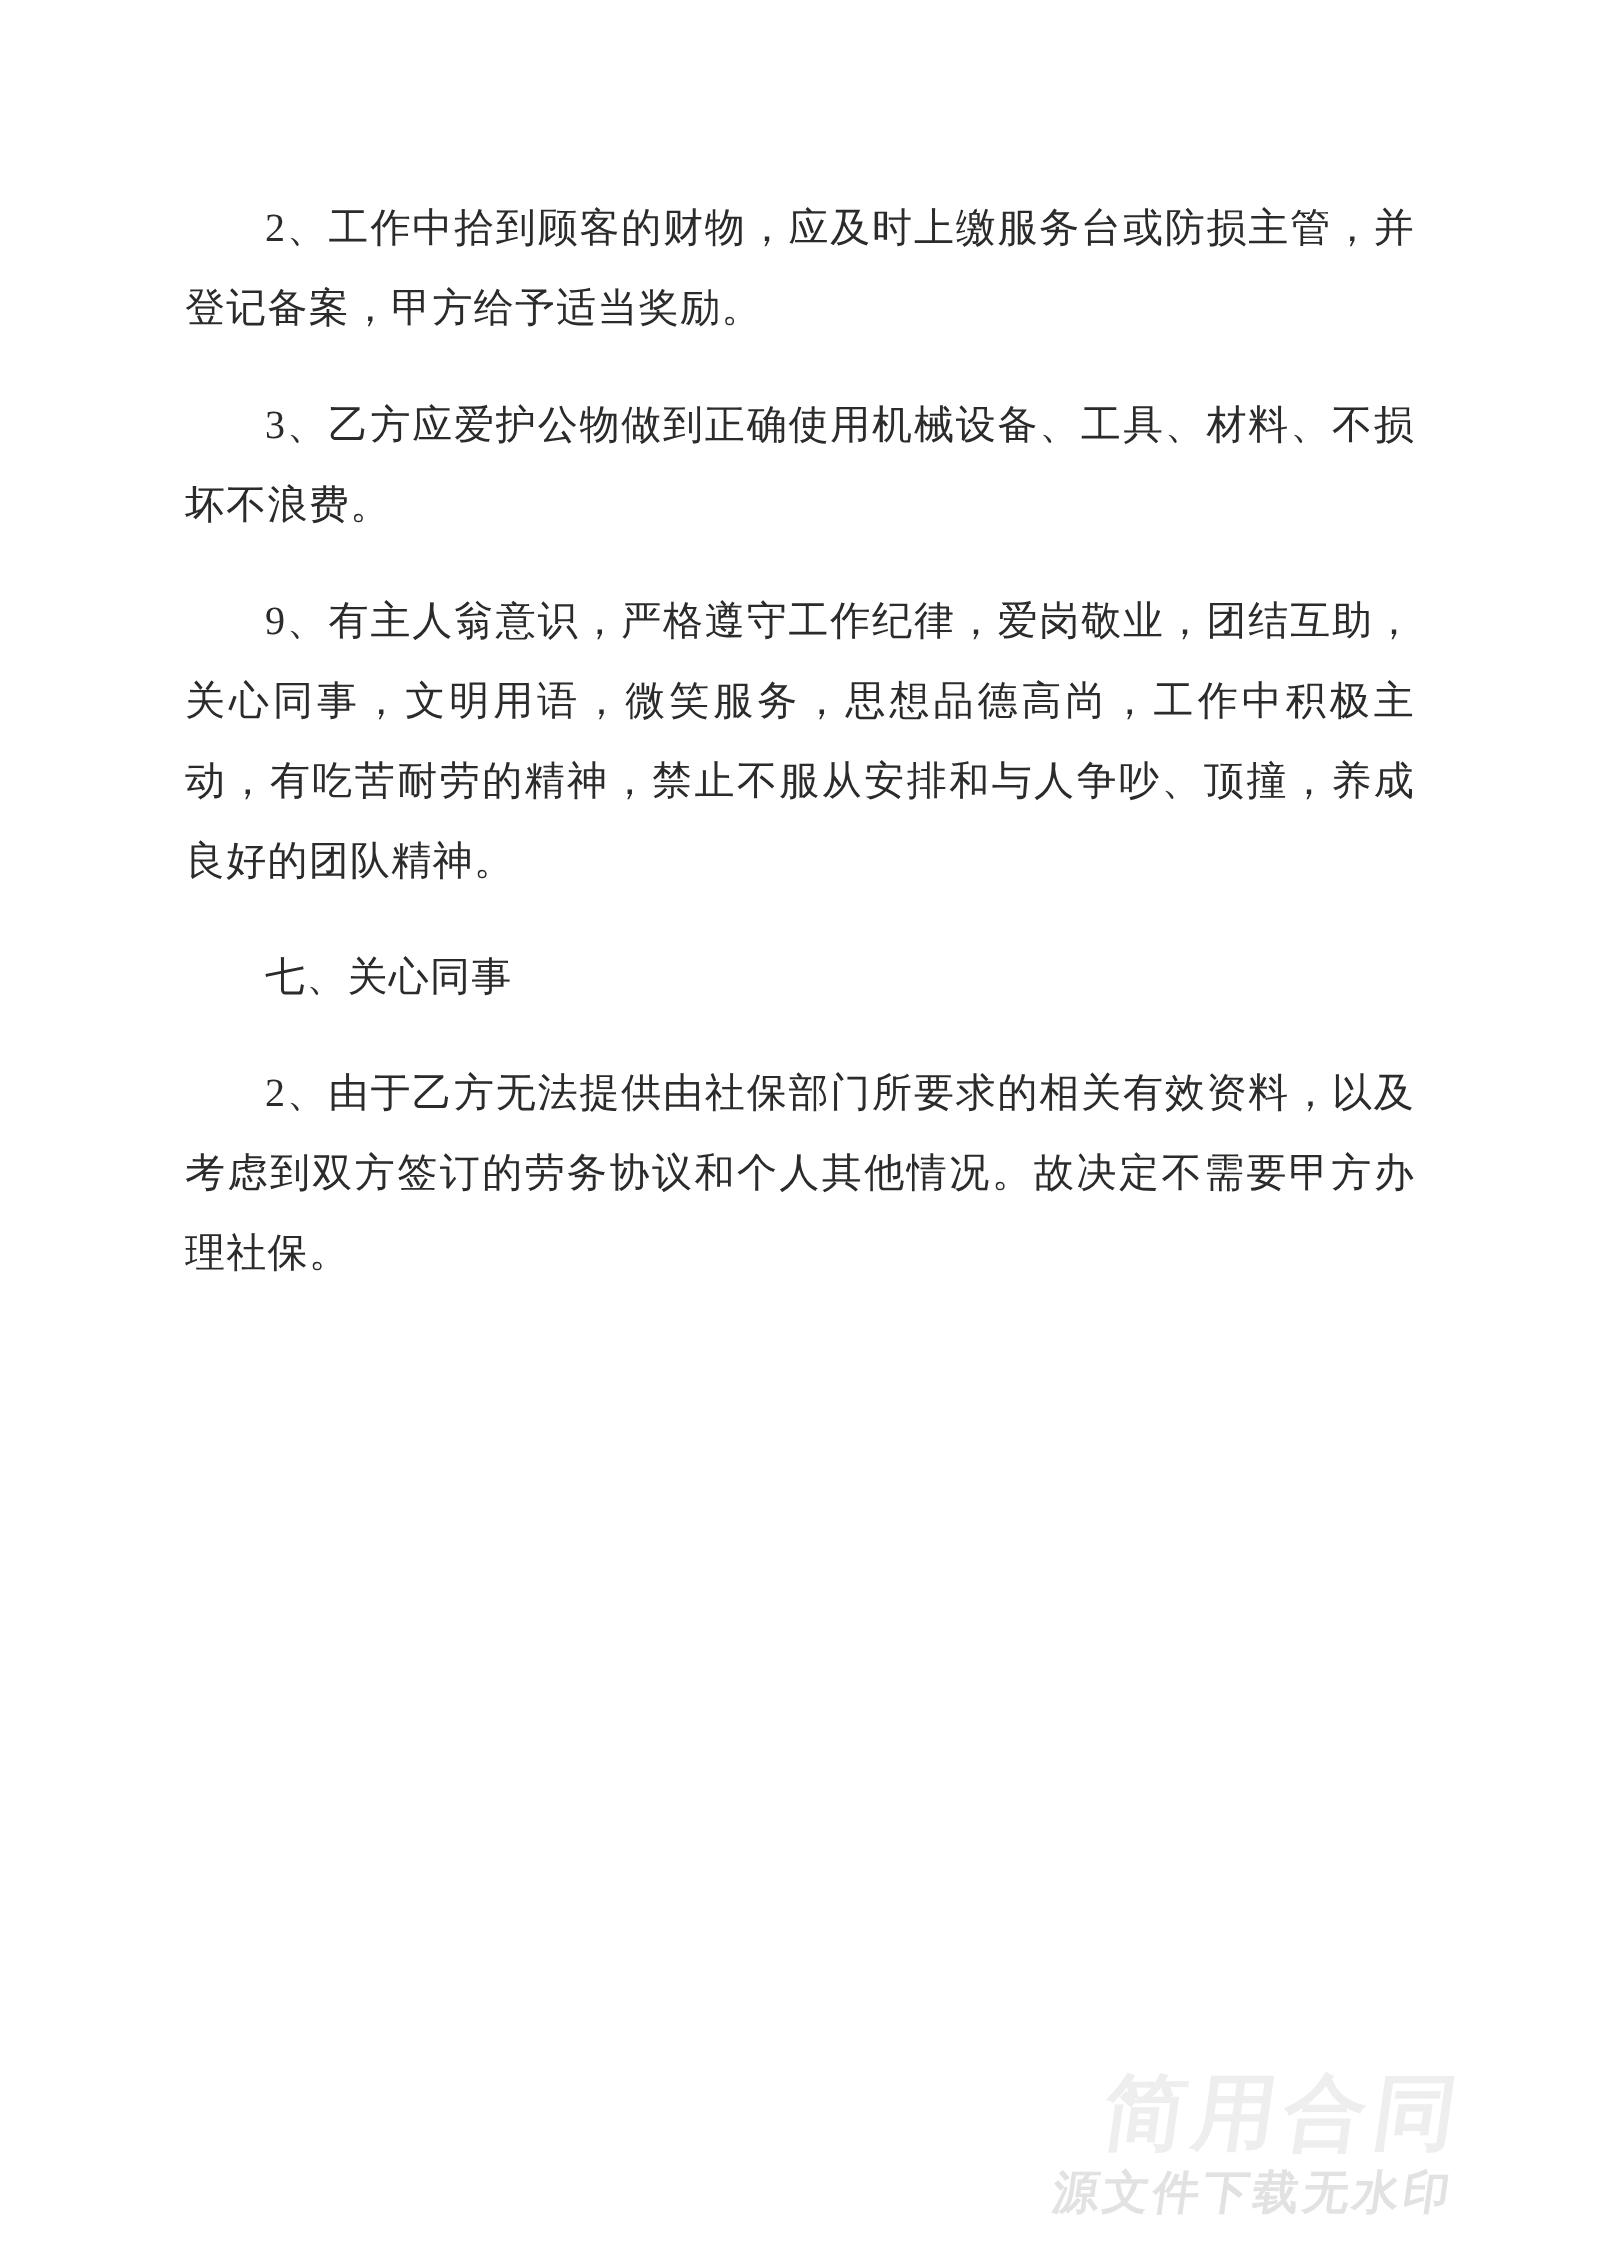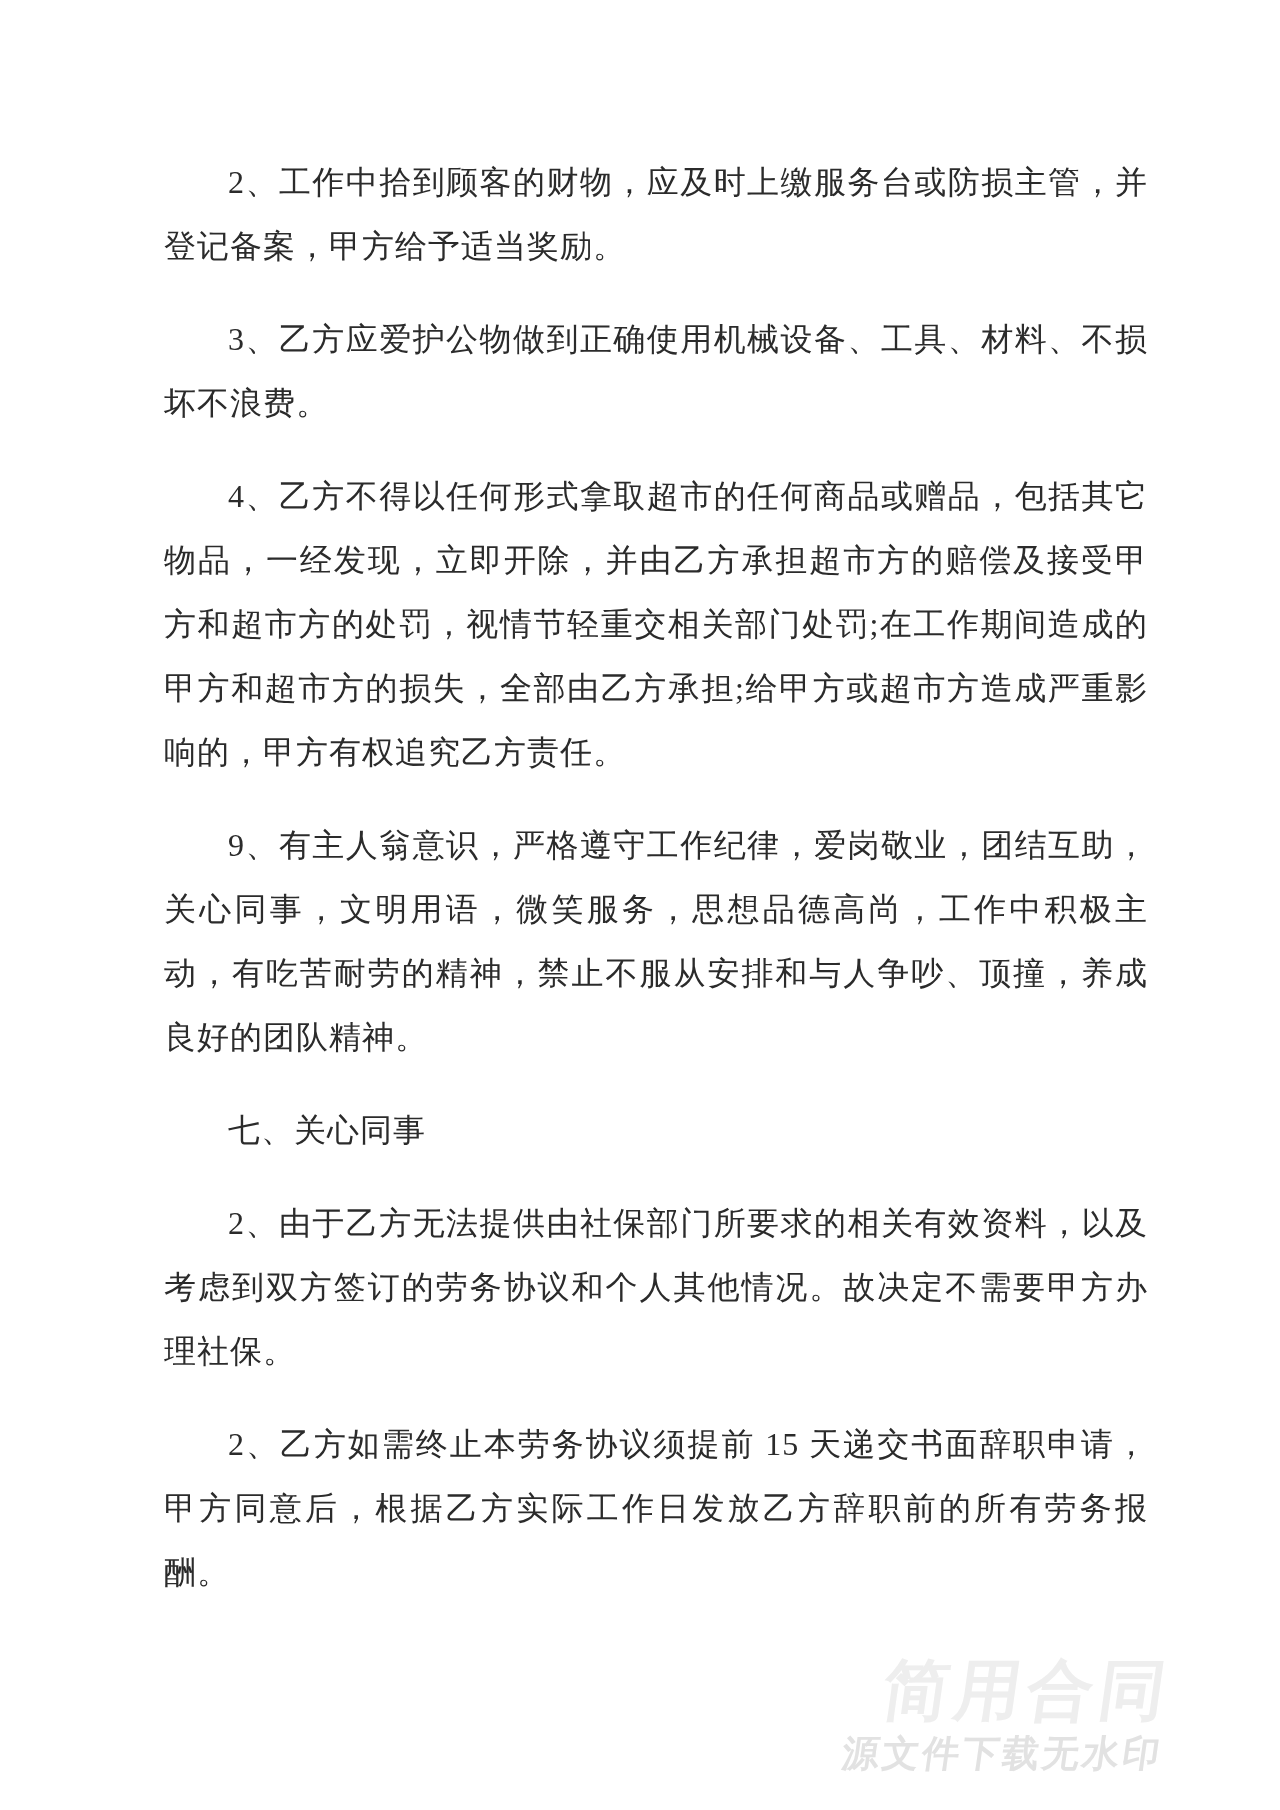--- a/index.html
+++ b/index.html
@@ -9,21 +9,21 @@
   }
   body {
     position: relative;
     width: 1280px;
     height: 1810px;
     overflow: hidden;
     font-family: "Liberation Serif", "DejaVu Serif", serif;
   }
   .doc {
     position: absolute;
-    left: 164px;
+    left: 148px;
     top: 150px;
     width: 984px;
   }
   .doc p {
     margin: 0 0 29px 0;
     font-size: 32px;
     line-height: 64px;
     color: #2b2b2b;
     text-align: justify;
     text-indent: 2em;
@@ -51,23 +51,21 @@
     margin-top: 12px;
     letter-spacing: 3px;
   }
 </style>
 </head>
 <body style="background: rgb(255, 255, 255);">
 
 <div class="doc">
   <p style="color: rgb(43, 43, 43);">2、工作中拾到顾客的财物，应及时上缴服务台或防损主管，并登记备案，甲方给予适当奖励。</p>
   <p style="color: rgb(43, 43, 43);">3、乙方应爱护公物做到正确使用机械设备、工具、材料、不损坏不浪费。</p>
-  <p style="color: rgb(43, 43, 43);">4、乙方不得以任何形式拿取超市的任何商品或赠品，包括其它物品，一经发现，立即开除，并由乙方承担超市方的赔偿及接受甲方和超市方的处罚，视情节轻重交相关部门处罚;在工作期间造成的甲方和超市方的损失，全部由乙方承担;给甲方或超市方造成严重影响的，甲方有权追究乙方责任。</p>
   <p style="color: rgb(43, 43, 43);">9、有主人翁意识，严格遵守工作纪律，爱岗敬业，团结互助，关心同事，文明用语，微笑服务，思想品德高尚，工作中积极主动，有吃苦耐劳的精神，禁止不服从安排和与人争吵、顶撞，养成良好的团队精神。</p>
   <p style="color: rgb(43, 43, 43);">七、关心同事</p>
   <p style="color: rgb(43, 43, 43);">2、由于乙方无法提供由社保部门所要求的相关有效资料，以及考虑到双方签订的劳务协议和个人其他情况。故决定不需要甲方办理社保。</p>
-  <p style="color: rgb(43, 43, 43);">2、乙方如需终止本劳务协议须提前 15 天递交书面辞职申请，甲方同意后，根据乙方实际工作日发放乙方辞职前的所有劳务报酬。</p>
 </div>
 
 <div class="watermark">
   <div class="watermark-title" style="color: rgb(238, 238, 238);">简用合同</div>
   <div class="watermark-sub" style="color: rgb(226, 226, 226);">源文件下载无水印</div>
 </div>
 
 </body></html>

